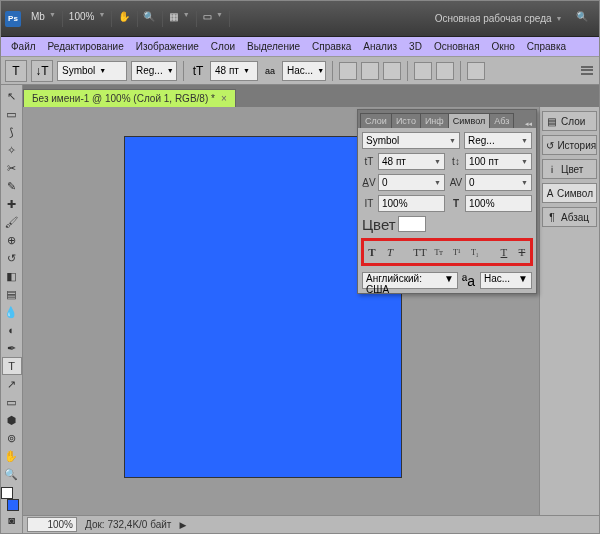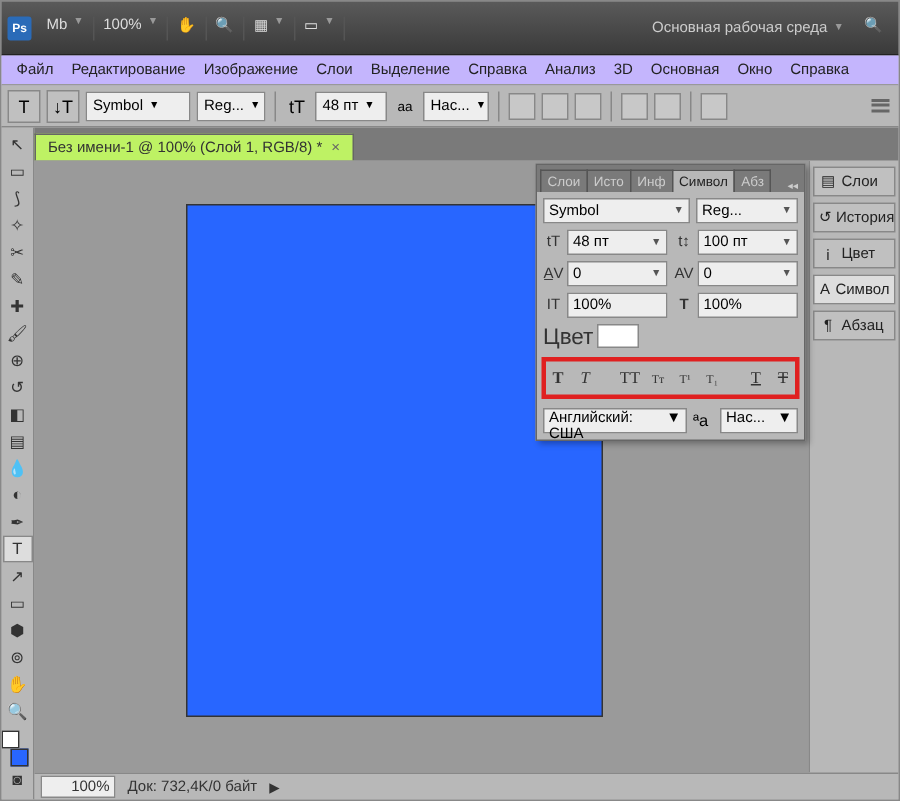--- a/index.html
+++ b/index.html
@@ -261,21 +261,21 @@
               <div class="style-btn sm">T₁</div>
               <div class="style-sep"></div>
               <div class="style-btn" style="text-decoration:underline">T</div>
               <div class="style-btn" style="text-decoration:line-through">T</div>
             </div>
             <div class="bottom-row">
               <div class="sel">
                   <span>Английский: США</span>
                   <span class="tri">▼</span>
                 </div>
-              <div class="lbl" style="width:14px;font-size:11px">ªa</div>
+              <div class="lbl" style="width:14px;font-size:14px">ªa</div>
               <div class="sel" style="flex:.5">
                   <span>Нас...</span>
                   <span class="tri">▼</span>
                 </div>
             </div>
           </div>
         </div>
 
         <div class="panels-right">
           <div class="panel-btn">

